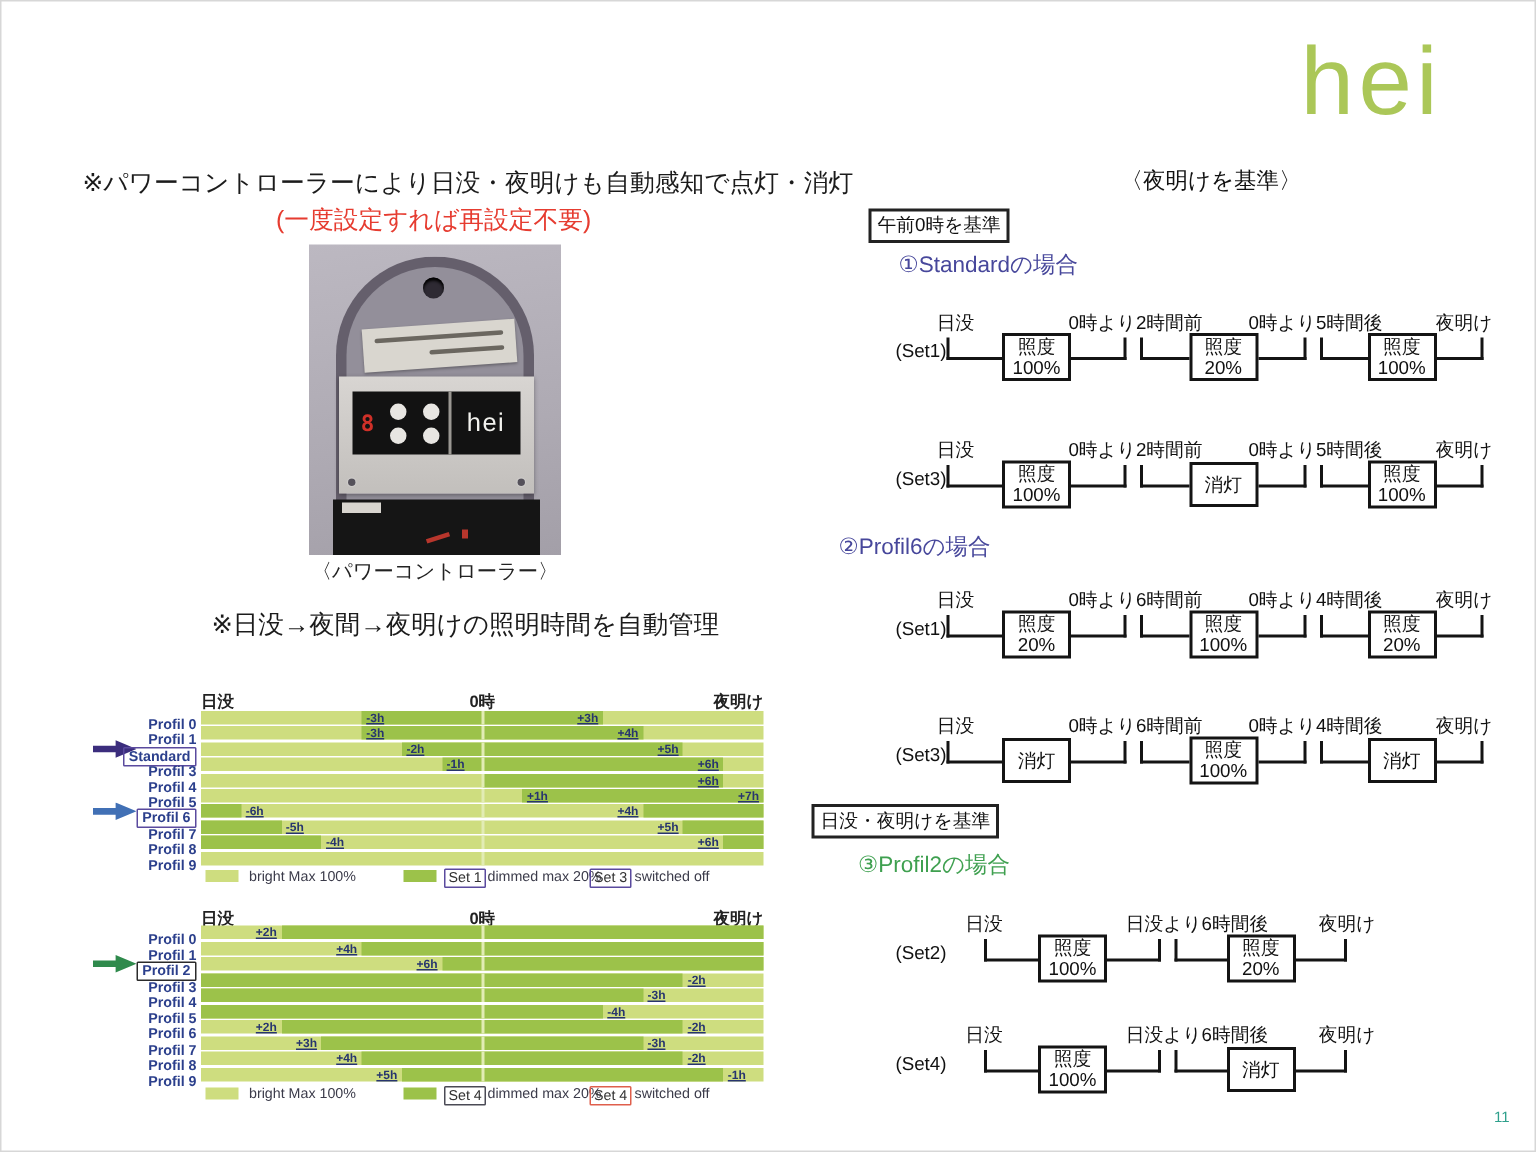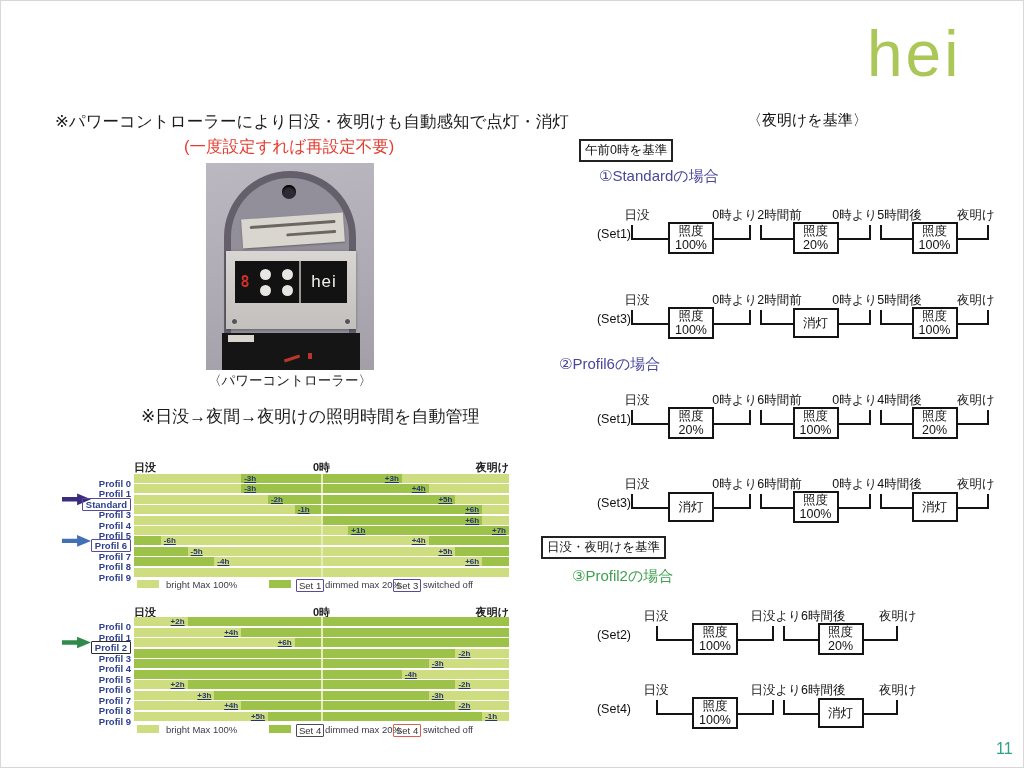--- a/index.html
+++ b/index.html
@@ -67,21 +67,21 @@
   #sec-h0{left:598px;top:166px;color:#47479b;}
   #sec-h1{left:558px;top:354px;color:#47479b;}
   #sec-h2{left:571px;top:566px;color:#3fa050;}
 
   .set-label{position:absolute;width:50px;text-align:right;font-size:12.5px;color:#111;white-space:nowrap;}
   .tl-toplabel{position:absolute;font-size:12.5px;color:#111;white-space:nowrap;transform:translateX(-50%);}
   .bracket{position:absolute;border-left:2px solid #141414;border-right:2px solid #141414;border-bottom:2px solid #141414;}
   .tl-box{position:absolute;background:#fff;border:2px solid #141414;display:flex;flex-direction:column;
           align-items:center;justify-content:center;font-size:12.5px;color:#111;line-height:1.15;}
 
-  #page-num{left:995px;top:739px;font-size:16px;color:#2fa08c;}
+  #page-num{left:995px;top:739px;font-size:10px;color:#2fa08c;}
 </style>
 </head>
 <body>
 
 <div id="slide">
 
   <div class="abs" id="logo">hei</div>
 
   <div class="abs note-red" id="red1">(一度設定すれば再設定不要)</div>
   <div class="abs note" id="note1">※パワーコントローラーにより日没・夜明けも自動感知で点灯・消灯</div>

